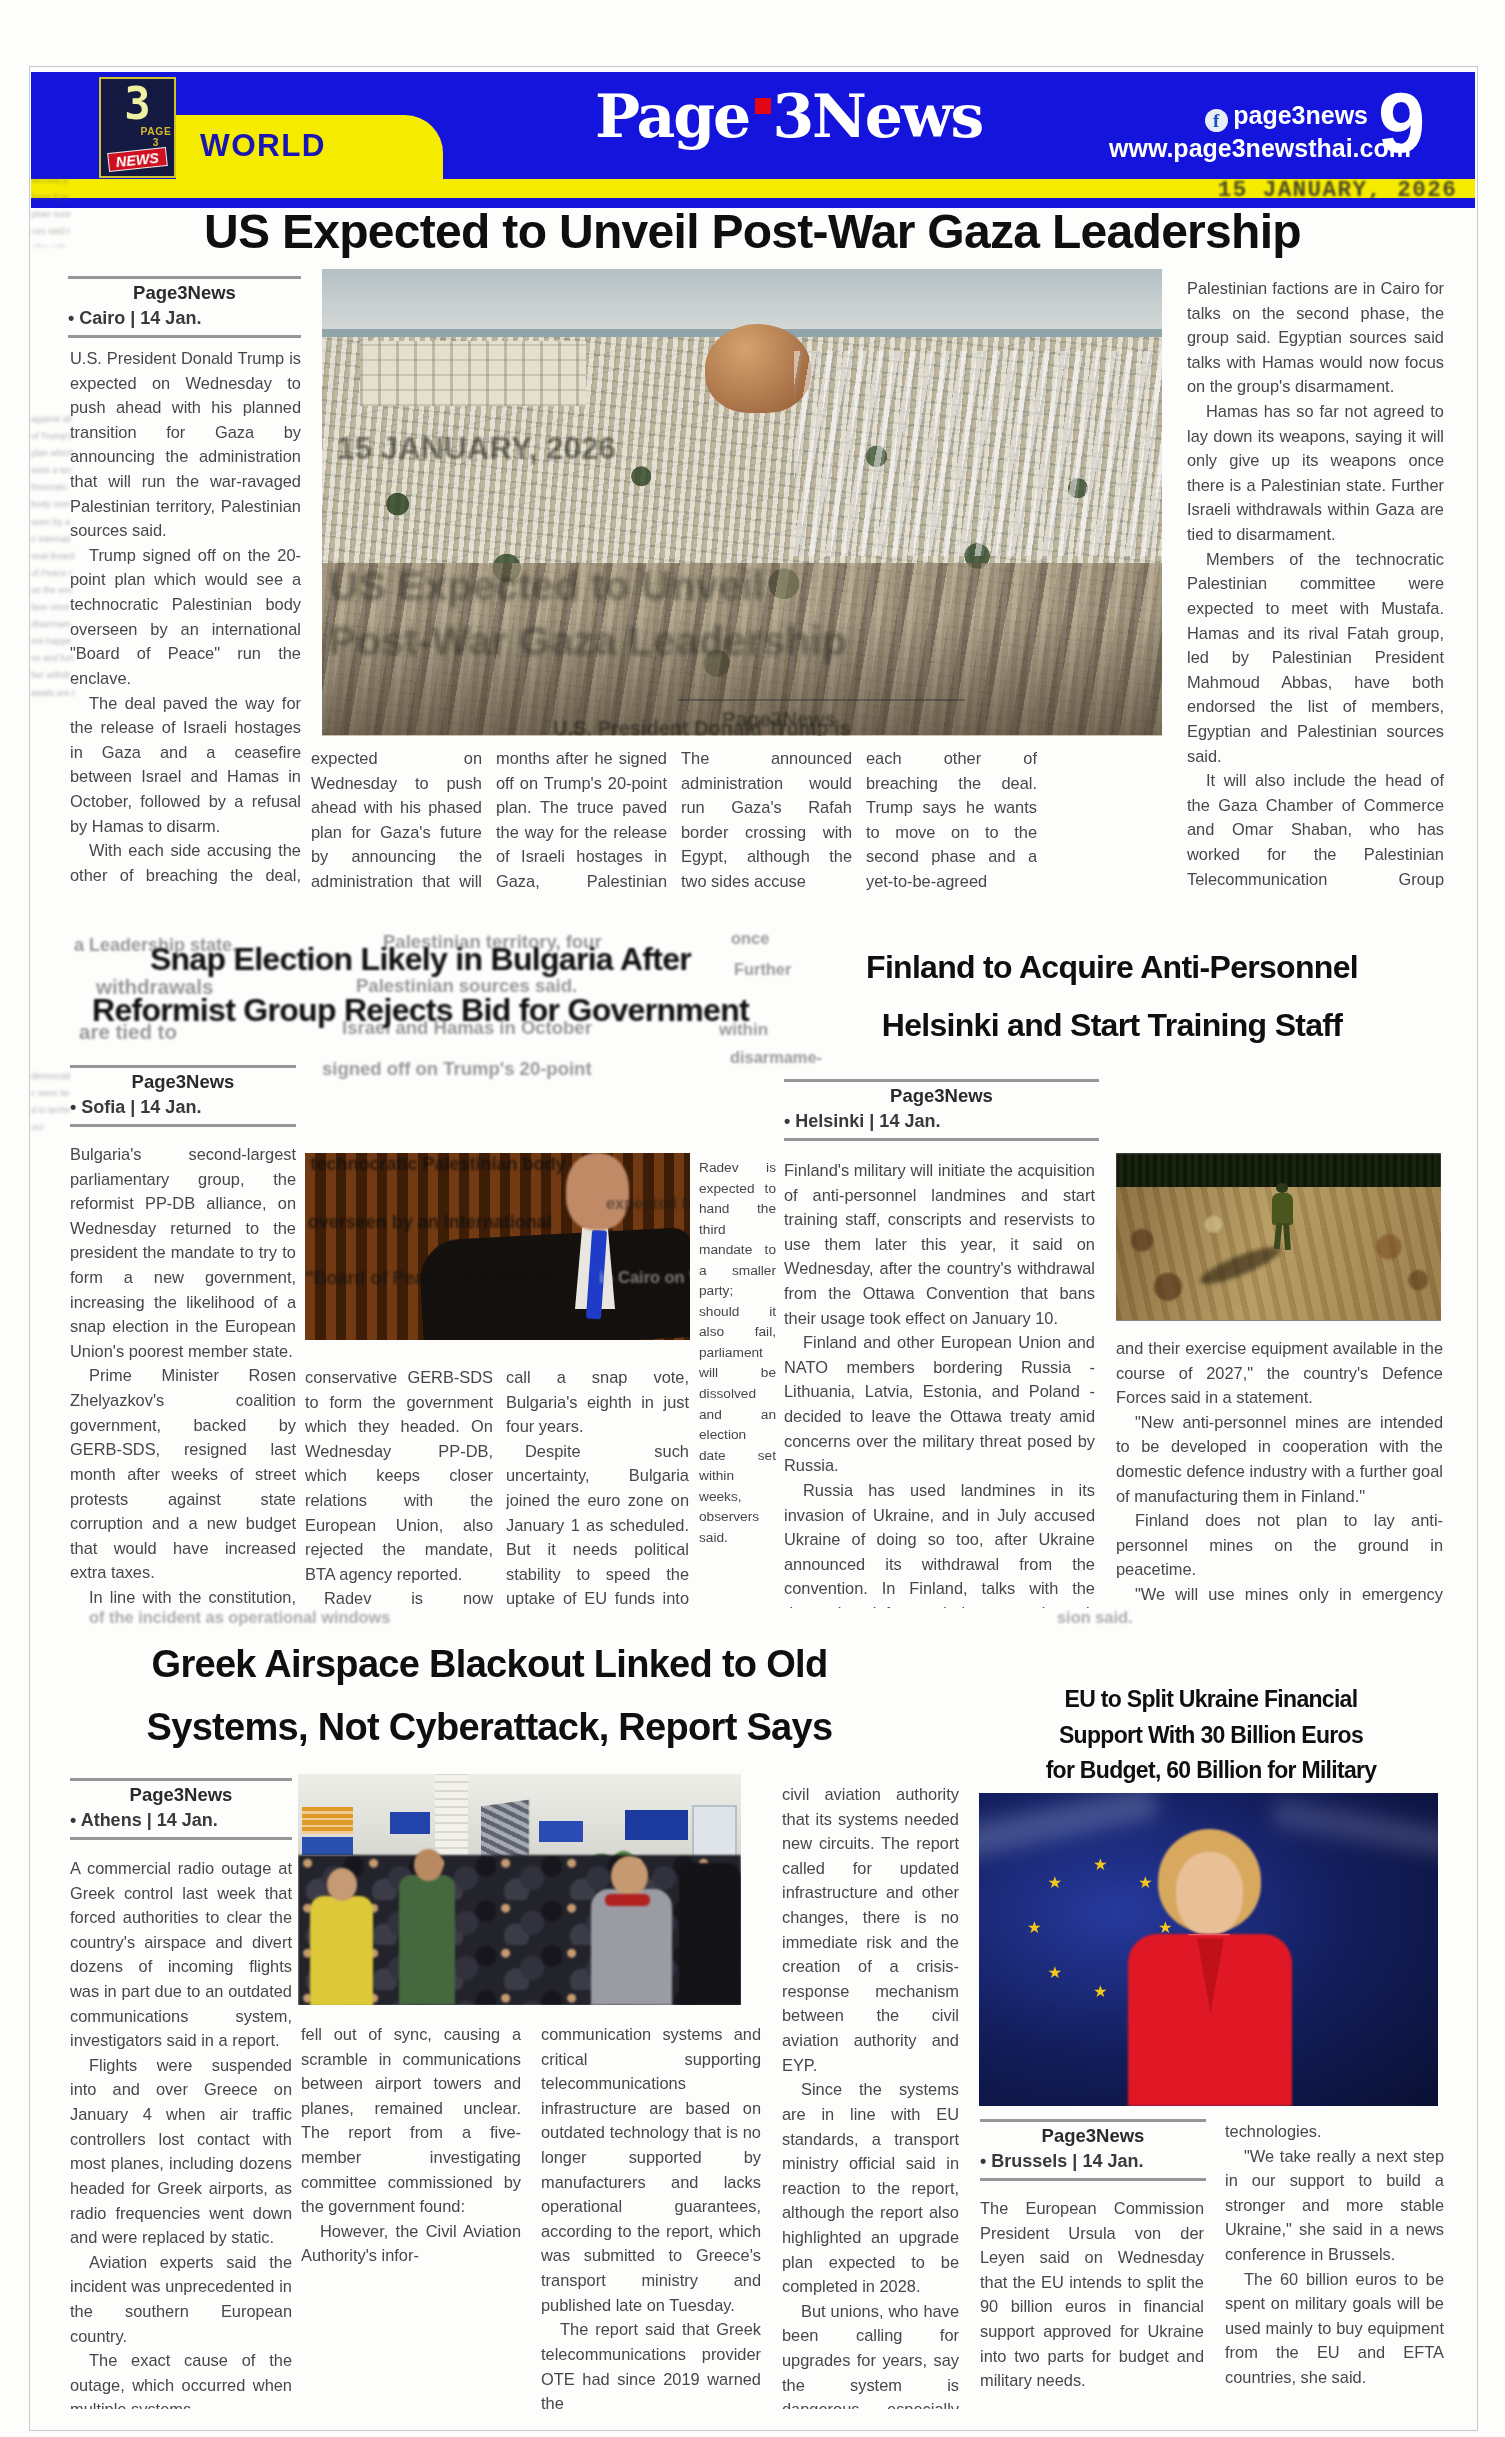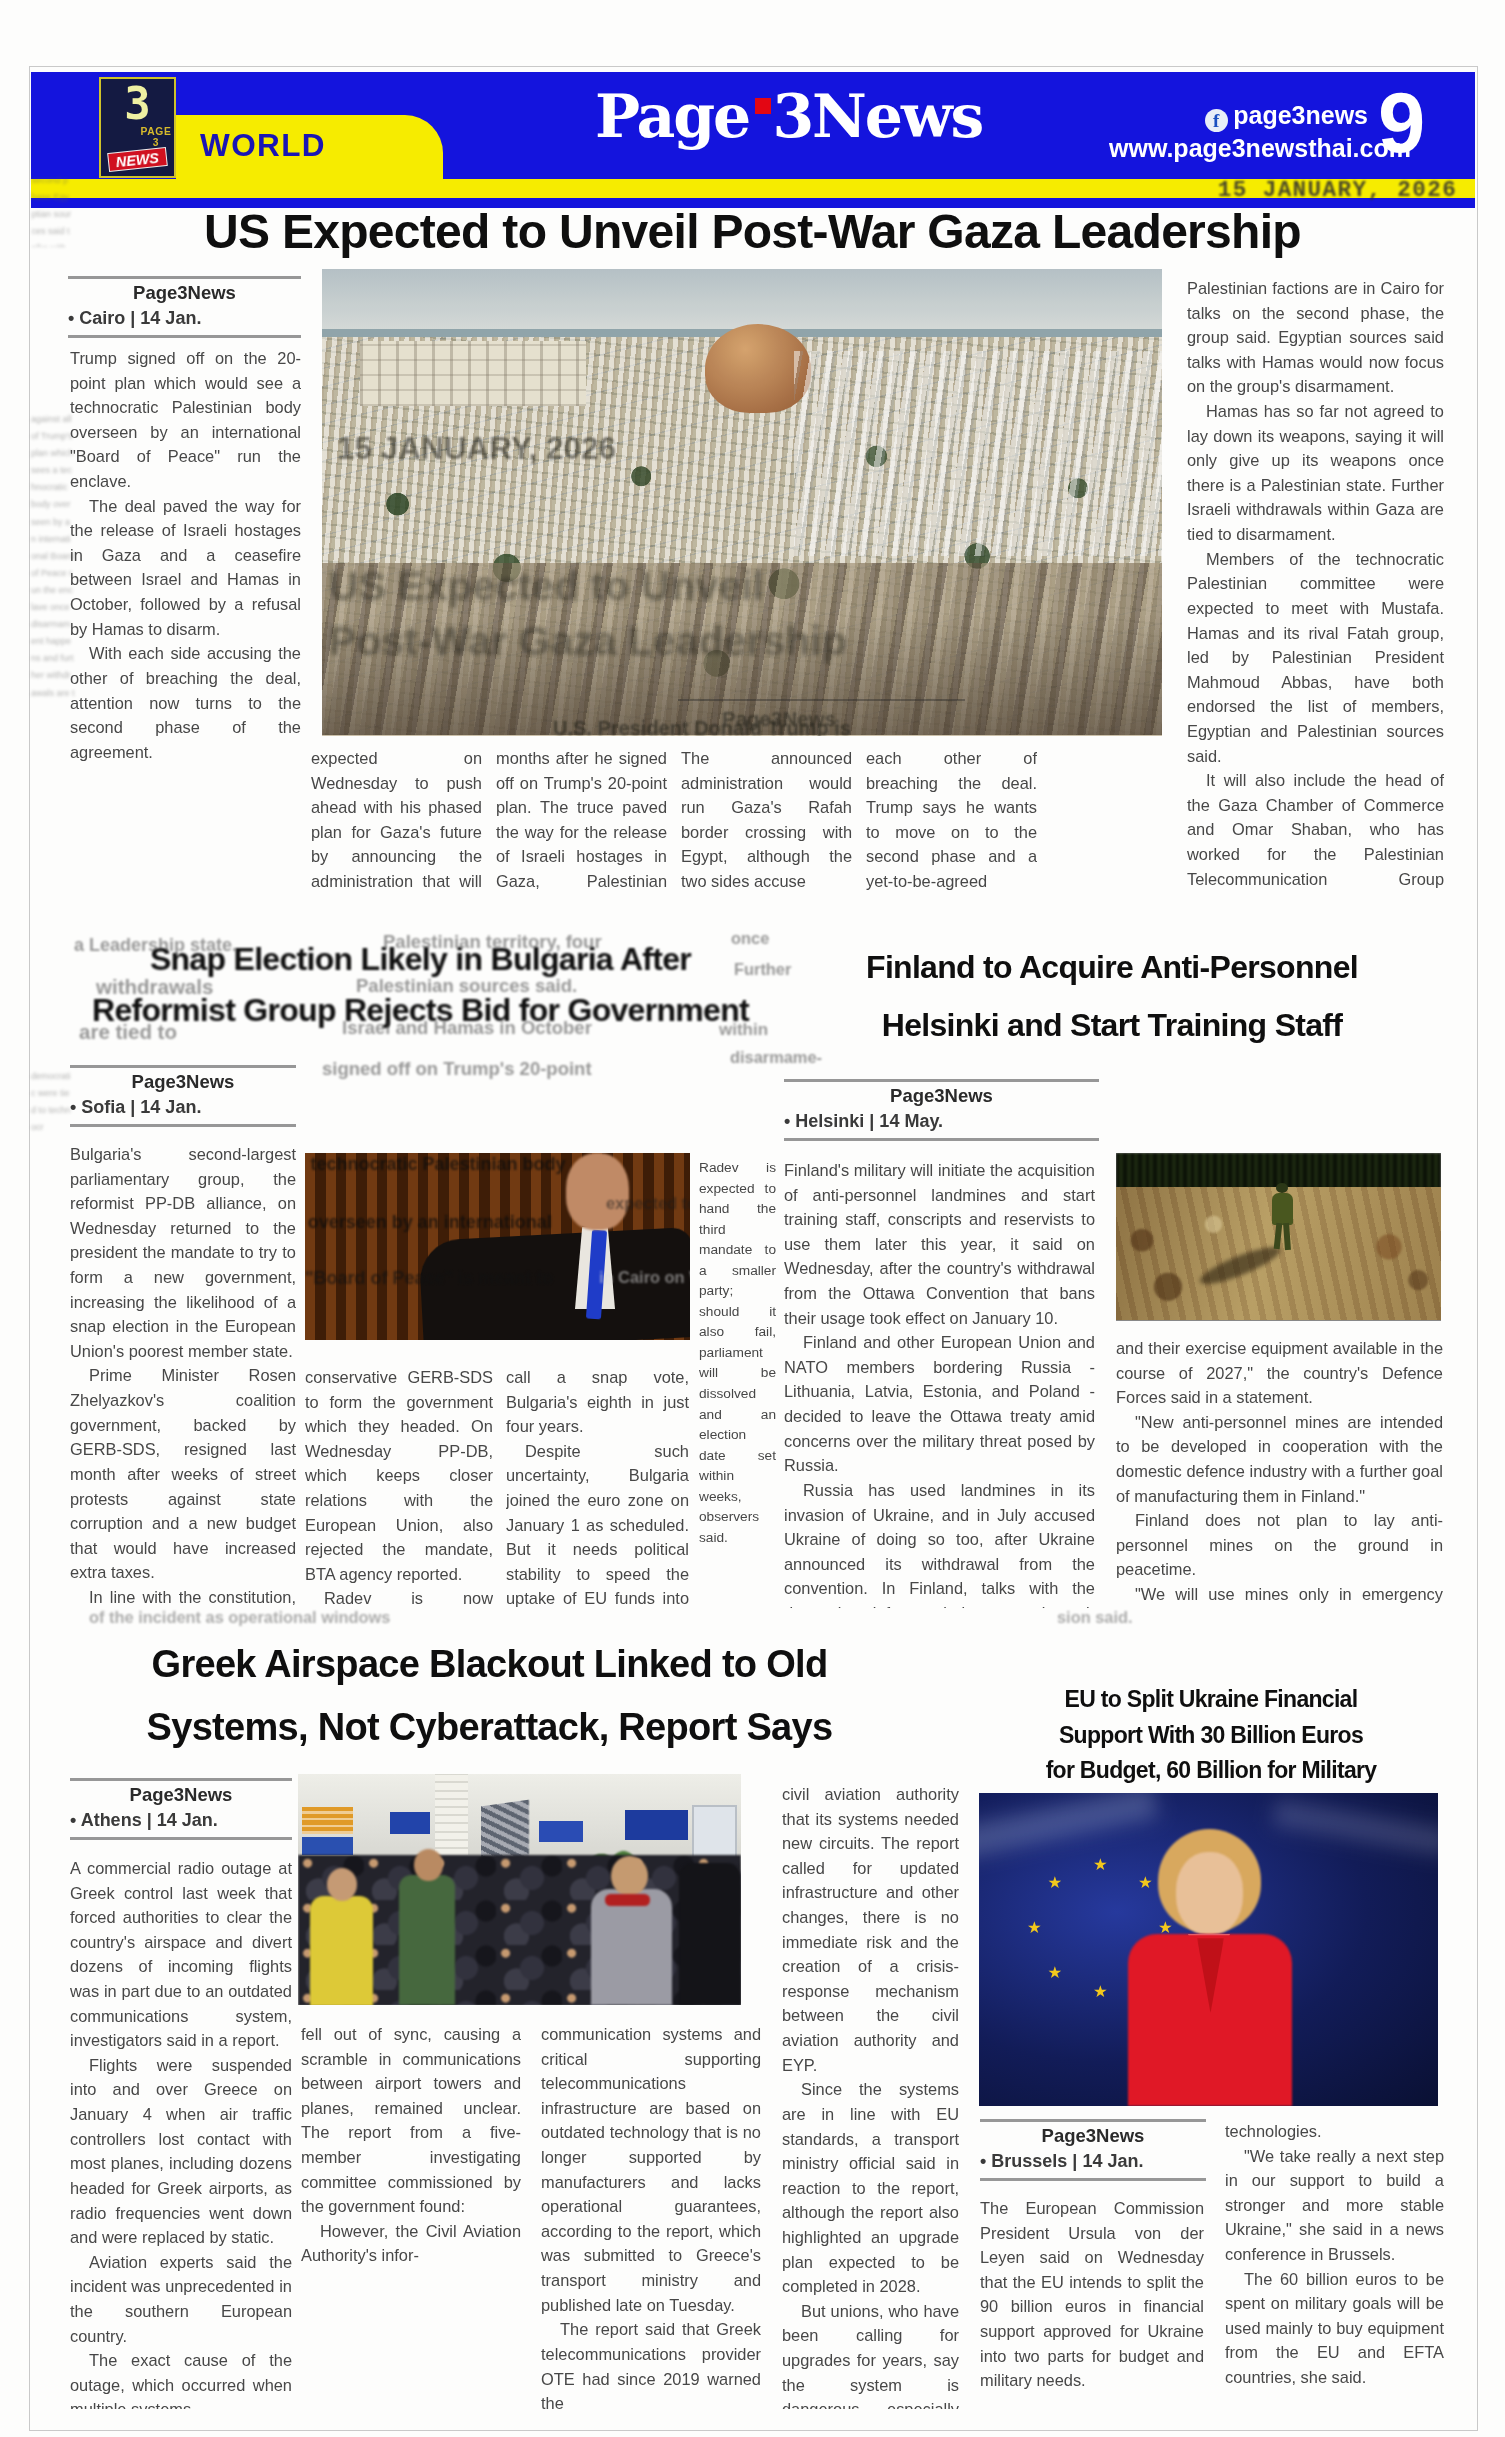--- a/index.html
+++ b/index.html
@@ -100,20 +100,21 @@
 <div class="hl hl-main">US Expected to Unveil Post-War Gaza Leadership</div>
 
 <div class="byl" style="left:68px;top:276px;width:233px;">
   <div class="rule"></div>
   <div class="src">Page3News</div>
   <div class="dl">• Cairo | 14 Jan.</div>
   <div class="rule"></div>
 </div>
 
 <div class="col" style="left:70px;top:346px;width:231px;height:541px;">
+  <p>U.S. President Donald Trump is expected on Wednesday to push ahead with his planned transition for Gaza by announcing the administration that will run the war-ravaged Palestinian territory, Palestinian sources said.</p>
   <p>Trump signed off on the 20-point plan which would see a technocratic Palestinian body overseen by an international "Board of Peace" run the enclave.</p>
   <p>The deal paved the way for the release of Israeli hostages in Gaza and a ceasefire between Israel and Hamas in October, followed by a refusal by Hamas to disarm.</p>
   <p>With each side accusing the other of breaching the deal, attention now turns to the second phase of the agreement.</p>
 </div>
 
 <div class="photo gphoto" style="left:322px;top:269px;width:840px;height:467px;background:#cfc3a8;">
   <div class="ph-el" style="left:0;top:0;width:100%;height:66px;background:linear-gradient(#b6c3c9,#dadfdc);"></div>
   <div class="ph-el" style="left:0;top:60px;width:100%;height:12.3px;background:#8fa6ad;"></div>
   <div class="ph-el" style="left:0;top:68px;width:100%;height:398px;background-color:#d3c8ac;background-image:
        repeating-linear-gradient(95deg, rgba(255,255,255,.5) 0 4.8px, rgba(125,112,88,.28) 4.8px 6.8px, rgba(95,103,82,.16) 6.8px 10.3px),
@@ -233,21 +234,21 @@
 </div>
 
 <div class="hl hl-fin">
   <div>Finland to Acquire Anti-Personnel</div>
   <div>Helsinki and Start Training Staff</div>
 </div>
 
 <div class="byl" style="left:784px;top:1079px;width:315px;">
   <div class="rule"></div>
   <div class="src">Page3News</div>
-  <div class="dl">• Helsinki | 14 May.</div>
+  <div class="dl">• Helsinki | 14 Jan.</div>
   <div class="rule"></div>
 </div>
 
 <div class="col" style="left:784px;top:1158px;width:311px;height:450px;">
   <p>Finland's military will initiate the acquisition of anti-personnel landmines and start training staff, conscripts and reservists to use them later this year, it said on Wednesday, after the country's withdrawal from the Ottawa Convention that bans their usage took effect on January 10.</p>
   <p>Finland and other European Union and NATO members bordering Russia - Lithuania, Latvia, Estonia, and Poland - decided to leave the Ottawa treaty amid concerns over the military threat posed by Russia.</p>
   <p>Russia has used landmines in its invasion of Ukraine, and in July accused Ukraine of doing so too, after Ukraine announced its withdrawal from the convention. In Finland, talks with the domestic defence industry and anti-personnel training for military personnel will start early this year.</p>
 
 </div>
 

